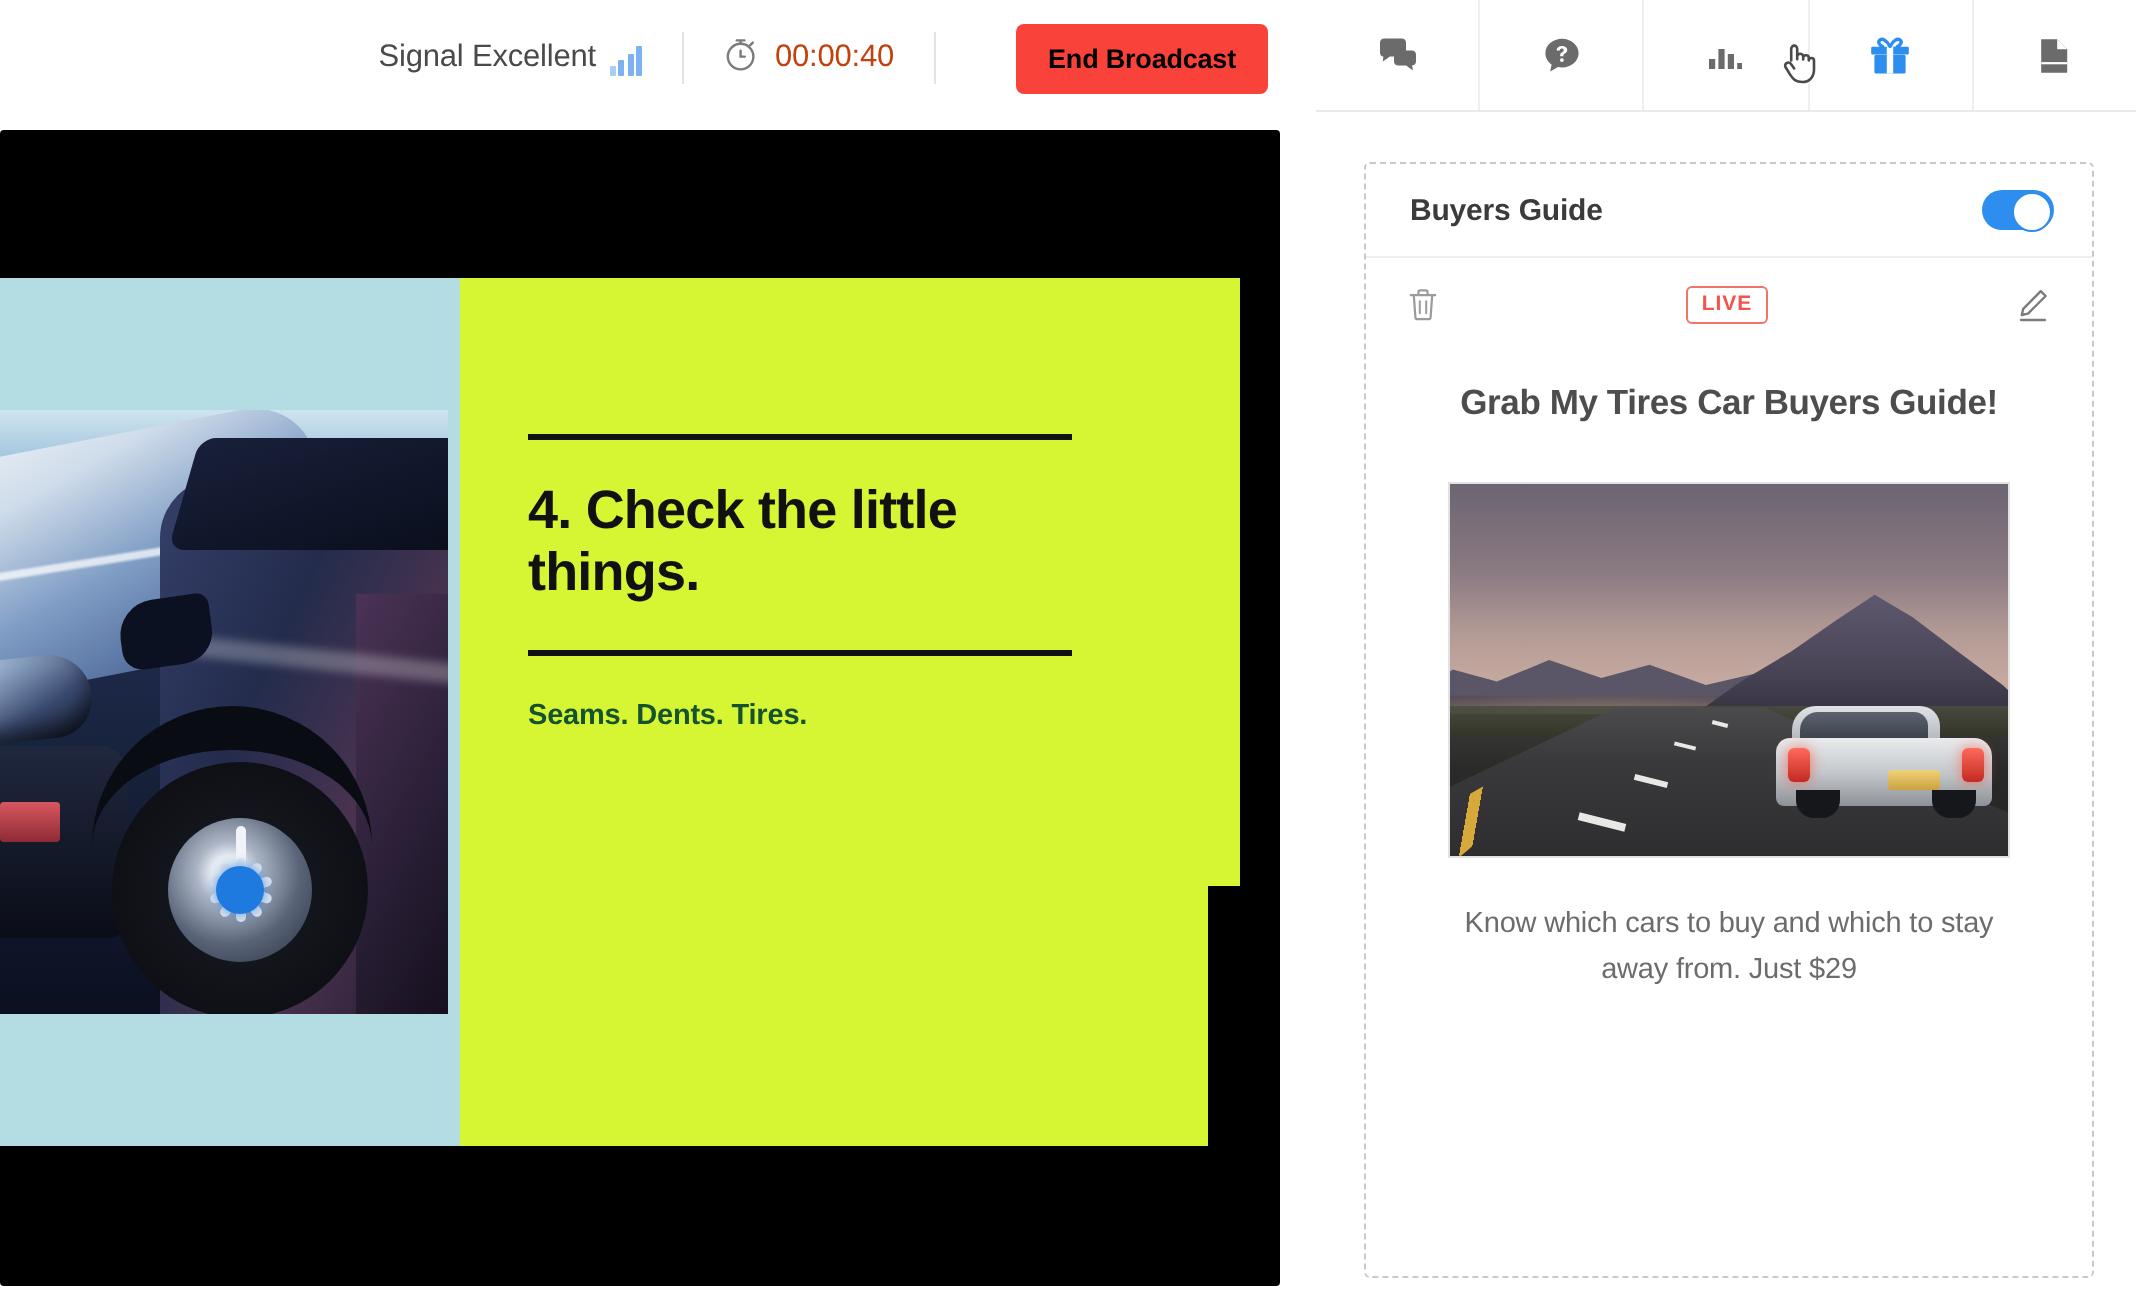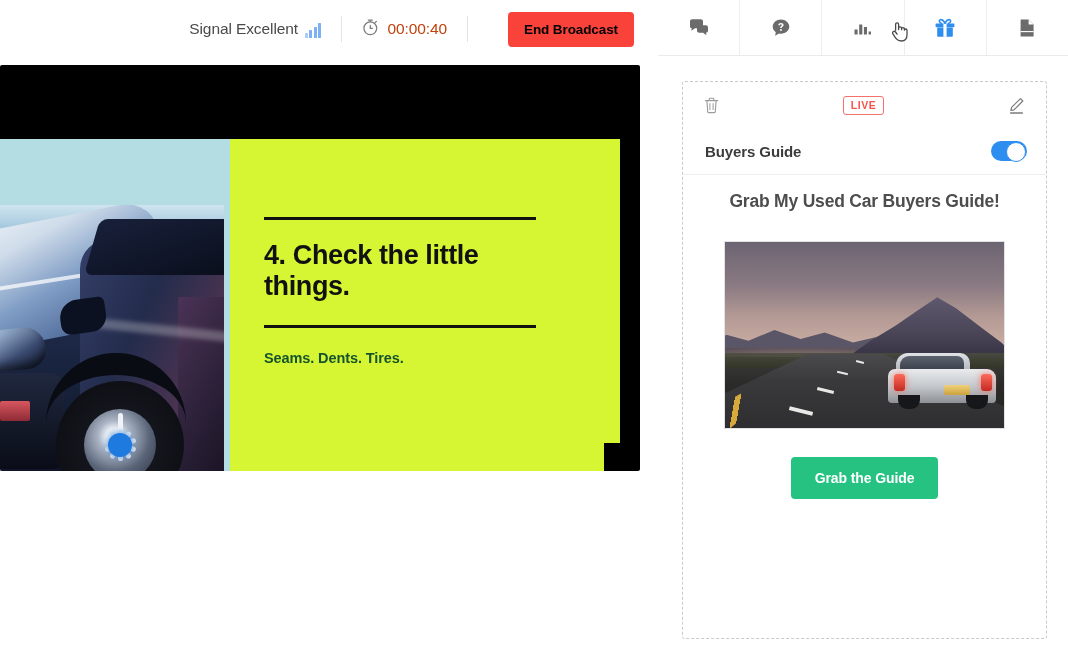--- a/index.html
+++ b/index.html
@@ -100,21 +100,21 @@
     cursor: pointer;
     white-space: nowrap;
     letter-spacing: -0.1px;
   }
 
   
   #stage {
     position: absolute;
     left: 0; top: 65px;
     width: 640px;
-    height: 406px;
+    height: 578px;
     background: #000000;
     overflow: hidden;
     border-radius: 2px;
   }
 
   
   #slide {
     position: absolute;
     left: 0; top: 74px;
     width: 620px;
@@ -645,45 +645,45 @@
       <div class="tab">
         <svg width="18" height="20" viewBox="0 0 18 20">
           <path d="M2.6 1.6h8l5 5v11.8H2.6z" fill="#6b6b6b"></path>
           <path d="M10.6 1.6l5 5h-5z" fill="#ffffff"></path>
           <path d="M2.6 13.6h13" stroke="#ffffff" stroke-width="1.1"></path>
         </svg>
       </div>
     </div>
 
     <div id="offer-card">
+
+      <div id="offer-header">
+        <span id="offer-title">Buyers Guide</span>
+        <span id="offer-toggle"></span>
+      </div>
 
       <div id="offer-actions">
         <span class="act-btn">
           <svg width="17" height="19" viewBox="0 0 17 19">
             <path d="M2.4 4.6h12.2M6.2 4.6V3.1c0-.5.4-.9.9-.9h2.8c.5 0 .9.4.9.9v1.5" stroke="#9b9b9b" stroke-width="1.1" fill="none" stroke-linecap="round"></path>
             <path d="M3.9 4.6l.8 11c0 .6.5 1 1 1h5.6c.6 0 1-.4 1-1l.8-11" stroke="#9b9b9b" stroke-width="1.1" fill="none" stroke-linejoin="round"></path>
             <path d="M6.9 7.6v6M10.1 7.6v6" stroke="#9b9b9b" stroke-width="1" stroke-linecap="round"></path>
           </svg>
         </span>
         <span id="live-badge">LIVE</span>
         <span class="act-btn">
           <svg width="19" height="19" viewBox="0 0 19 19">
             <path d="M13.4 2.6l2.4 2.4L7 13.8l-3.1.7.7-3.1z" stroke="#7b7b7b" stroke-width="1.2" fill="none" stroke-linejoin="round"></path>
             <path d="M3.6 17h11.8" stroke="#7b7b7b" stroke-width="1.3" stroke-linecap="round"></path>
           </svg>
         </span>
       </div>
 
-      <div id="offer-header">
-        <span id="offer-title">Buyers Guide</span>
-        <span id="offer-toggle"></span>
-      </div>
-
       <div id="offer-body">
-        <div id="offer-headline">Grab My Used Car Buyers Guide!</div>
+        <div id="offer-headline">Grab My Tires Car Buyers Guide!</div>
 
         <div id="offer-image">
           <div class="ph-sky"></div>
           <div class="ph-horizon-glow"></div>
           <div class="ph-far-mtn"></div>
           <div class="ph-mtn"></div>
           <div class="ph-ground"></div>
           <div class="ph-scrub"></div>
           <div class="ph-road"></div>
           <div class="ph-line-y"></div>
@@ -696,22 +696,22 @@
             <div class="cglass"></div>
             <div class="cbody"></div>
             <div class="clight l"></div>
             <div class="clight r"></div>
             <div class="cplate"></div>
             <div class="cwheel l"></div>
             <div class="cwheel r"></div>
           </div>
         </div>
 
-
-        <button id="offer-cta">Grab the Guide</button>
+        <div id="offer-desc">Know which cars to buy and which to stay away from. Just $29</div>
+
       </div>
     </div>
 
   </div>
 
   <div id="cursor">
     <svg width="20" height="24" viewBox="0 0 20 24">
       <path d="M6.6 10.2V4.4c0-.9.7-1.6 1.5-1.6s1.5.7 1.5 1.6v5.2m0-1.3c0-.8.7-1.4 1.5-1.4s1.5.6 1.5 1.4v1.4m0-.8c0-.8.6-1.3 1.4-1.3s1.4.5 1.4 1.3v1.1m0 .2c0-.7.6-1.2 1.3-1.2s1.3.5 1.3 1.2v4.5c0 3.8-2.3 6.3-5.8 6.3-3.3 0-4.6-1.3-6.2-3.8l-2.2-3.6c-.5-.8-.2-1.7.6-2.1.7-.4 1.6-.2 2.1.5l1.6 2.2" fill="#ffffff" stroke="#4a4a4a" stroke-width="1.3" stroke-linejoin="round" stroke-linecap="round"></path>
     </svg>
   </div>

